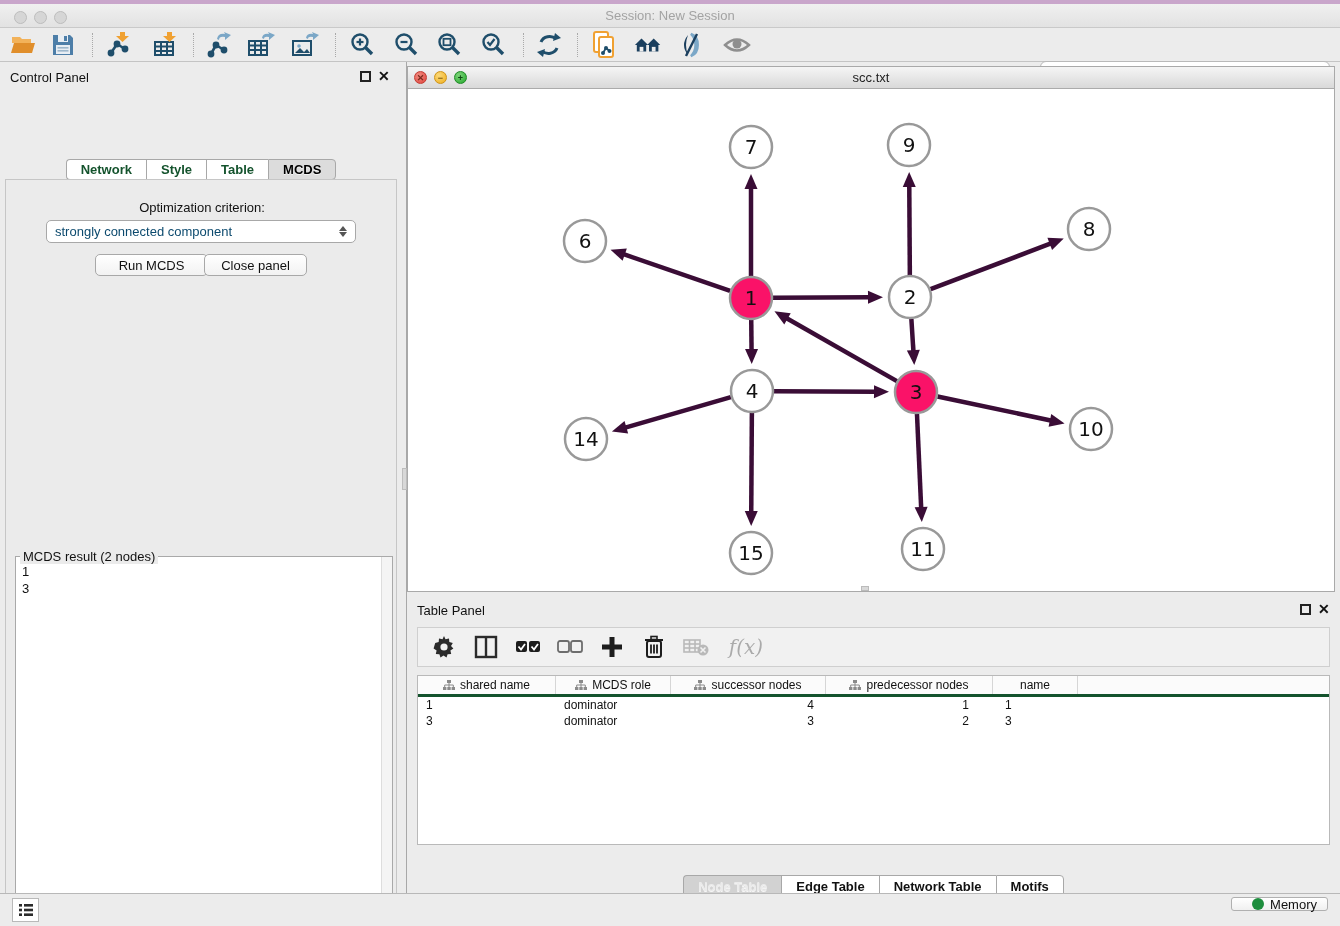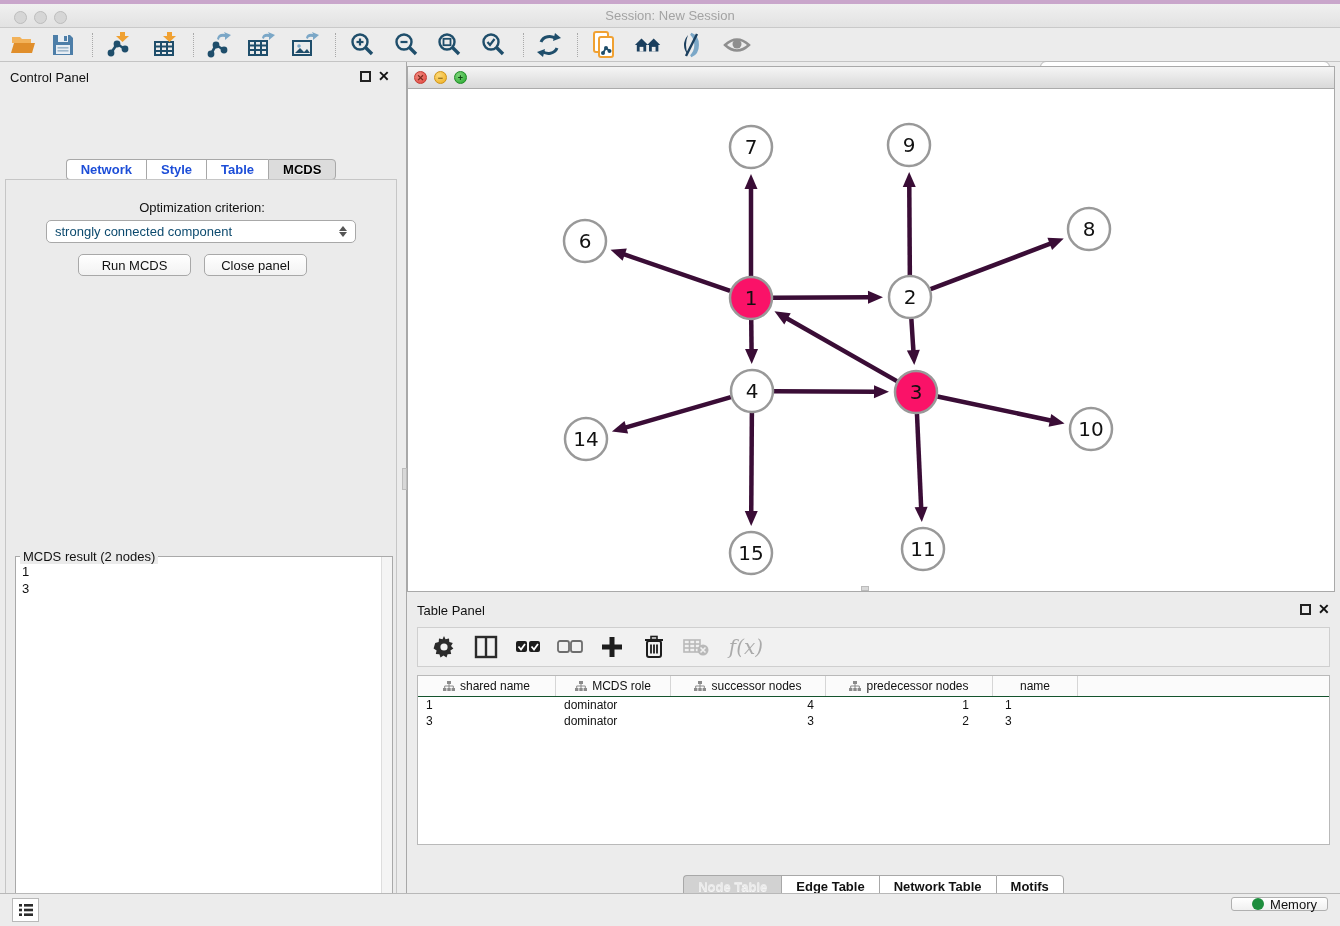--- a/index.html
+++ b/index.html
@@ -19,21 +19,21 @@
   .searchbox { position:absolute; left:1040px; top:33px; width:290px; height:23px; background:#fff; border:1px solid #b9b9b9; border-radius:6px; display:flex; align-items:center; padding-left:6px; }
   .searchbox input { border:none; outline:none; flex:1; font-size:12px; background:transparent; }
 
   
   .control-panel { position:absolute; left:0; top:62px; width:402px; height:831px; background:#ececec; }
   .panel-hdr { position:relative; height:28px; }
   .panel-hdr .ph-title { position:absolute; left:10px; top:8px; font-size:13px; color:#111; }
   .ph-float { position:absolute; top:9px; width:11px; height:11px; border:2px solid #222; background:transparent; cursor:pointer; }
   .ph-close { position:absolute; top:6px; font-size:14px; font-weight:bold; color:#111; cursor:pointer; line-height:16px; }
   .ctl-tabs { position:absolute; left:0; top:97px; width:402px; display:flex; justify-content:center; }
-  .ctab { height:21px; padding:0 14px; background:#fff; border:1px solid #a8a8a8; border-right:none; font-size:13px; font-weight:bold; color:#1d4ed8; display:flex; align-items:center; cursor:pointer; }
+  .ctab { height:21px; padding:0 14px; background:#fff; border:1px solid #a8a8a8; border-right:none; font-size:13px; font-weight:bold; color:#14532d; display:flex; align-items:center; cursor:pointer; }
   .ctab:first-child { border-radius:4px 0 0 4px; }
   .ctab:last-child { border-right:1px solid #a8a8a8; border-radius:0 4px 4px 0; }
   .ctab.active { background:#dcdcdc; color:#000000; font-weight:bold; text-shadow:0 1px 0 #f4f4f4; }
   .ctl-body { position:absolute; left:5px; top:117px; width:392px; height:767px; background:#ebebeb; border:1px solid #c6c6c6; }
   .opt-label { position:absolute; left:0; width:392px; top:20px; text-align:center; font-size:13px; color:#111; }
   .dropdown { position:absolute; left:40px; top:40px; width:310px; height:23px; background:#fff; border:1px solid #a8a8a8; border-radius:5px; display:flex; align-items:center; padding:0 8px; cursor:pointer; }
   .dropdown .dd-text { flex:1; font-size:13px; color:#0c4a6e; }
   .dd-arrows { display:flex; flex-direction:column; gap:1px; align-items:center; }
   .dd-arrows i { width:0; height:0; border-left:4px solid transparent; border-right:4px solid transparent; display:block; }
   .dd-up { border-bottom:5px solid #555; }
@@ -58,21 +58,21 @@
   .light.green { background:radial-gradient(circle at 35% 30%, #7ed47a, #24a82c); border:1px solid #1d8a24; color:#0d4a12; }
   .net-canvas { position:absolute; left:0; top:22px; width:926px; height:502px; background:#fff; }
   .hsplit-dot { position:absolute; left:454px; top:497px; width:8px; height:5px; background:#d9d9d9; border:1px solid #bbb; cursor:row-resize; }
 
   
   .table-panel { position:absolute; left:407px; top:595px; width:933px; height:298px; background:#ececec; }
   .tp-toolbar { position:absolute; left:10px; top:32px; width:913px; height:40px; background:#f1f1f1; border:1px solid #cfcfcf; display:flex; align-items:center; gap:14px; padding-left:12px; }
   .tp-btn { width:28px; height:28px; border:none; background:transparent; display:flex; align-items:center; justify-content:center; cursor:pointer; }
   .tp-btn.disabled { opacity:.45; cursor:default; }
   .tbl { position:absolute; left:10px; top:80px; width:913px; height:170px; background:#fff; border:1px solid #b9b9b9; overflow:hidden; }
-  .tbl-head { display:flex; height:21px; background:#fbfbfb; border-bottom:1px solid #14532d; }
+  .tbl-head { display:flex; height:21px; background:#fbfbfb; border-bottom:3px solid #14532d; }
   .th { display:flex; align-items:center; justify-content:center; gap:5px; font-size:12px; color:#111; border-right:1px solid #d6d6d6; position:relative; cursor:pointer; }
   .tr { display:flex; height:16px; }
   .td { font-size:12px; color:#111; line-height:16px; white-space:nowrap; overflow:hidden; }
   .tp-tabs { position:absolute; left:0; top:268px; width:933px; display:flex; justify-content:center;margin-top:12px; }
   .ttab { height:22px; padding:0 14px; background:#fff; border:1px solid #a8a8a8; border-right:none; font-size:13px; font-weight:bold; color:#111; display:flex; align-items:center; cursor:pointer; }
   .ttab:first-child { border-radius:4px 0 0 4px; }
   .ttab:last-child { border-right:1px solid #a8a8a8; border-radius:0 4px 4px 0; }
   .ttab.active { background:#d2d2d2; color:#ebebeb; text-shadow:0 1px 0 #f7f7f7; }
 
   
@@ -274,40 +274,41 @@
       </div>
     <div class="ctl-body">
       <div class="opt-label">Optimization criterion:</div>
       <div class="dropdown">
         <span class="dd-text">strongly connected component</span>
         <span class="dd-arrows">
             <i class="dd-up"></i>
             <i class="dd-down"></i>
           </span>
       </div>
-      <button class="btn" style="left:72px; width:113px">Run MCDS</button>
+      <button class="btn" style="left:89px; width:113px">Run MCDS</button>
       <button class="btn" style="left:198px; width:103px">Close panel</button>
       <div class="mcds-result">
         <span class="mcds-legend">MCDS result (2 nodes)</span>
         <div class="mcds-text">1
 3</div>
         <div class="mcds-scroll"></div>
       </div>
     </div>
   </div>
 
   <div class="vsplit">
       <span class="vsplit-handle"></span>
     </div>
 
   <div class="netwin">
     <div class="net-titlebar">
       <span class="light red" style="left:6px">✕</span>
       <span class="light yellow" style="left:26px">−</span>
       <span class="light green" style="left:46px">+</span>
+      <div class="net-title">scc.txt</div>
     </div>
     <div class="net-canvas">
       <svg id="graph-svg" width="926" height="502">
           <line x1="343" y1="187" x2="343" y2="98" stroke="#3a0d36" stroke-width="4.5"></line>
           <polygon points="343,85 349.5,100 336.5,100" fill="#3a0d36"></polygon>
           <line x1="322.1924875913935" y1="201.85525176330984" x2="214.8318407429209" y2="164.99045133943667" stroke="#3a0d36" stroke-width="4.5"></line>
           <polygon points="202.5364925014716,160.76855465411975 218.8343811227254,159.49229978568385 214.61248443740845,171.78764802713314" fill="#3a0d36"></polygon>
           <line x1="364.9995649035371" y1="208.86163795658152" x2="462.000791084478" y2="208.25156735166993" stroke="#3a0d36" stroke-width="4.5"></line>
           <polygon points="475.00053398202266,208.1698079623772 460.0417103333483,214.76401716802576 459.95995094405555,201.7642742704811" fill="#3a0d36"></polygon>
           <line x1="343.236545465451" y1="230.99872828694365" x2="343.56991733554366" y2="262.00231220555696" stroke="#3a0d36" stroke-width="4.5"></line>

